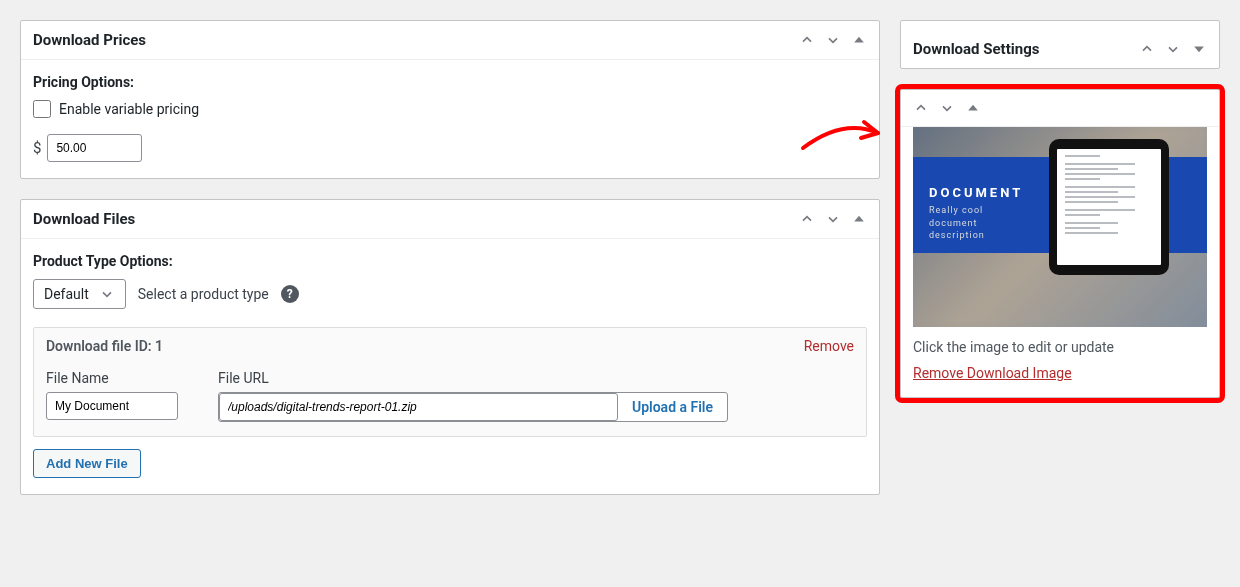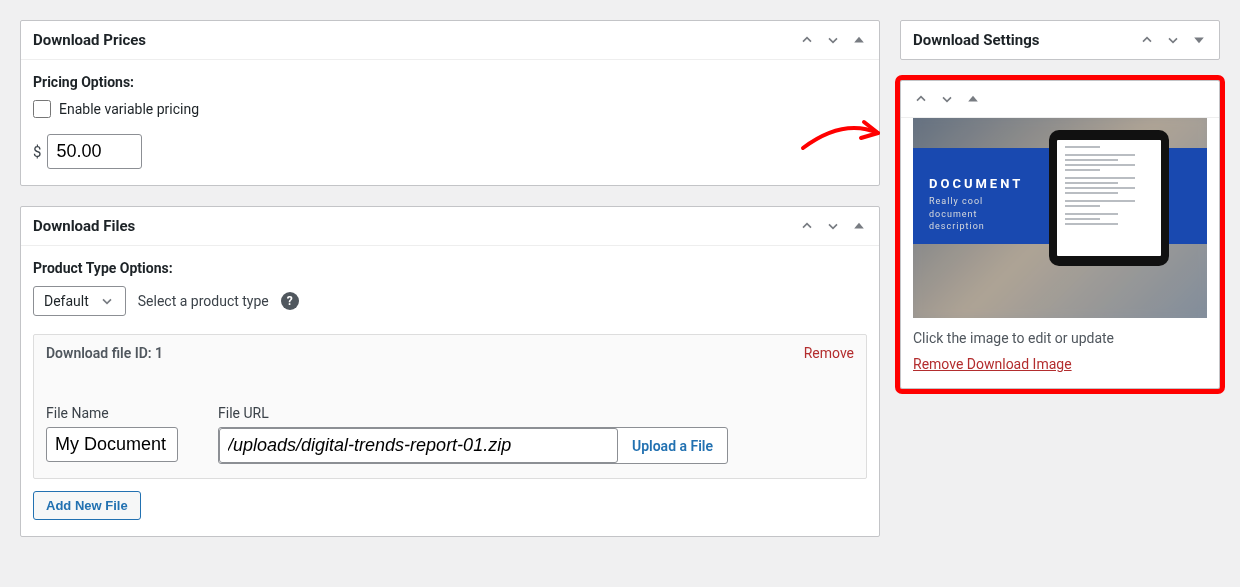--- a/index.html
+++ b/index.html
@@ -40,21 +40,21 @@
     .checkbox-row { display: flex; align-items: center; gap: 8px; margin-bottom: 16px; }
     .checkbox-row input[type="checkbox"] {
       width: 18px; height: 18px; border: 1px solid #8c8f94; border-radius: 3px;
     }
     .price-row { display: flex; align-items: center; gap: 6px; }
     .currency-sym { font-size: 15px; color: #3c434a; }
     input[type="text"] {
       border: 1px solid #8c8f94;
       border-radius: 3px;
       padding: 6px 8px;
-      font-size: 18px;
+      font-size: 12px;
       background: #fff;
     }
     .price-input { width: 95px; }
     .select-wrap {
       display: inline-flex;
       align-items: center;
       border: 1px solid #8c8f94;
       border-radius: 3px;
       padding: 6px 10px;
       gap: 10px;
@@ -84,21 +84,21 @@
     .file-header {
       display: flex;
       align-items: flex-end;
       padding: 10px 12px;
       font-weight: 600;
       color: #50575e;
     }
     .file-header-title { flex: 1; }
     .remove-link { color: #b32d2e; cursor: pointer; font-weight: 400; }
     .file-fields { display: flex; gap: 40px; padding: 6px 12px 14px 12px; }
-    .field-col { display: flex; flex-direction: column; gap: 6px; margin-top: 28px; }
+    .field-col { display: flex; flex-direction: column; gap: 6px; }
     .field-label { font-size: 14px; color: #3c434a; }
     .file-name-input { width: 132px; }
     .file-url-wrap {
       display: flex;
       align-items: center;
       border: 1px solid #8c8f94;
       border-radius: 3px;
       background: #fff;
       width: 510px;
     }
@@ -284,21 +284,21 @@
 
       <button class="add-file-btn">Add New File</button>
     </div>
   </div>
 
 </div>
 
 <div class="side-col">
 
   <div class="metabox">
-    <div class="metabox-header" style="border-bottom:none;">
+    <div class="metabox-header" style="border-bottom:none;margin-top:9px;">
       <div class="metabox-title">Download Settings</div>
       <div class="metabox-controls">
         <span class="chevron">
             <svg viewBox="0 0 20 20">
               <path d="M5 12l5-5 5 5" fill="none" stroke="currentColor" stroke-width="2"></path>
             </svg>
           </span>
         <span class="chevron">
             <svg viewBox="0 0 20 20">
               <path d="M5 8l5 5 5-5" fill="none" stroke="currentColor" stroke-width="2"></path>

